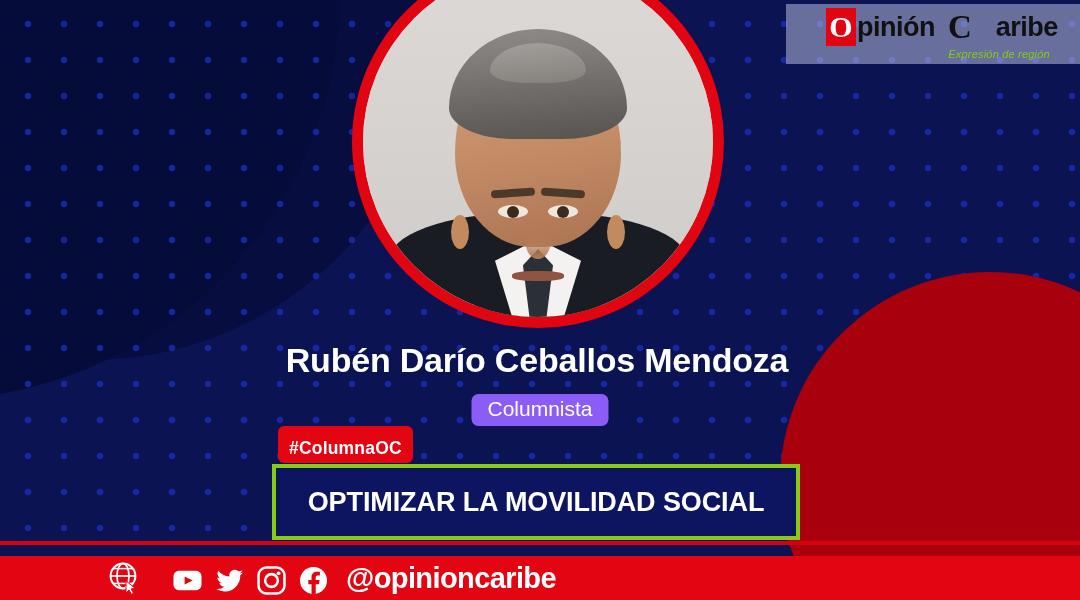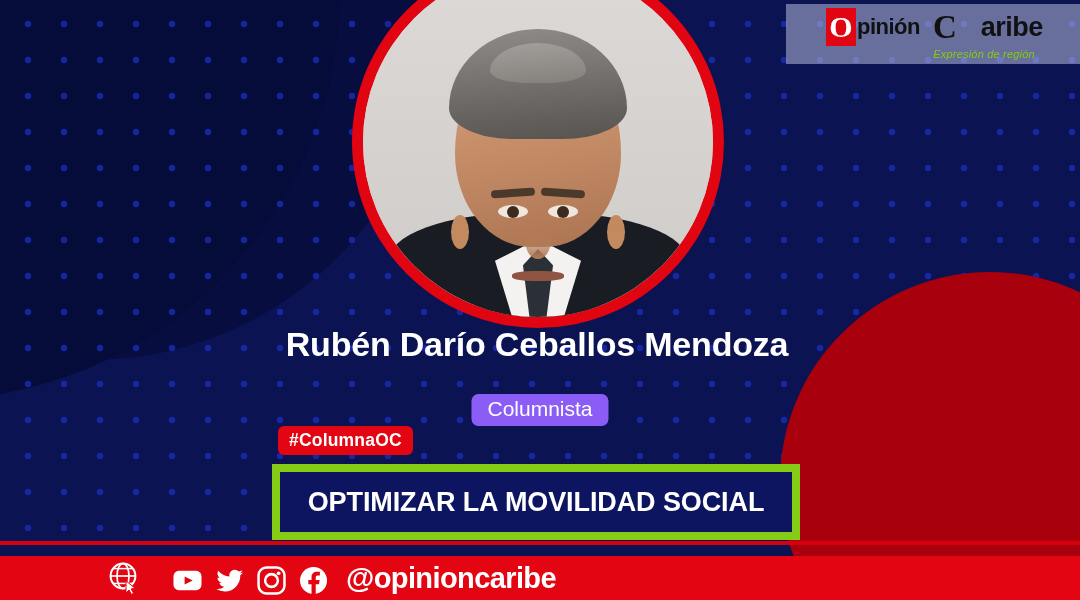--- a/index.html
+++ b/index.html
@@ -69,21 +69,21 @@
     background:#e00511;
     width:30px;height:38px;
     display:flex;align-items:center;justify-content:center;
     margin-right:1px;
   }
   .logo-obox span{
     color:#fff;font-weight:bold;font-size:30px;line-height:1;
     font-family:"Liberation Serif", serif;
   }
   .logo-word{
-    color:#111;font-weight:bold;font-size:22px;line-height:1;
+    color:#111;font-weight:bold;font-size:27px;line-height:1;
     letter-spacing:-.5px;
   }
   .logo-gap{width:13px;}
   .logo-cap{
     color:#111;font-weight:bold;font-size:33px;line-height:1;
     font-family:"Liberation Serif", serif;
   }
   .logo-word2{
     color:#111;font-weight:bold;font-size:27px;line-height:1;
     letter-spacing:-.5px;
@@ -195,21 +195,21 @@
     position:absolute;
     left:50%;bottom:-6px;transform:translateX(-50%);
     width:30px;height:74px;
     background:#2b2f36;
     clip-path:polygon(50% 0, 100% 22%, 76% 100%, 24% 100%, 0 22%);
   }
 
   
   .name{
     position:absolute;
-    left:0;right:0;top:325px;
+    left:0;right:0;top:341px;
     text-align:center;
     color:#ffffff;
     font-size:34px;font-weight:bold;
     letter-spacing:-.2px;
     padding-right:6px;
   }
   .badge-columnista{
     position:absolute;
     left:50%;top:394px;transform:translateX(-50%);
     background:#8b5cf6;
@@ -218,30 +218,30 @@
     padding:3px 16px 5px;
     border-radius:7px;
     line-height:1.15;
   }
   .badge-hash{
     position:absolute;
     left:278px;top:426px;
     background:#e40512;
     color:#ffffff;
     font-size:17.5px;font-weight:bold;
-    padding:4px 11px 4px;
+    padding:12px 11px 4px;
     border-radius:6px;
     line-height:1.2;
     letter-spacing:.2px;
   }
   .title-box{
     position:absolute;
     left:272px;top:464px;
     width:528px;height:76px;
-    border:8px solid #84cc16;
+    border:4px solid #84cc16;
     background:#0e1560;
     display:flex;align-items:center;justify-content:center;
   }
   .title-text{
     color:#ffffff;
     font-size:27px;font-weight:bold;
     letter-spacing:-.1px;
     text-align:center;
     padding:0 8px;
   }

